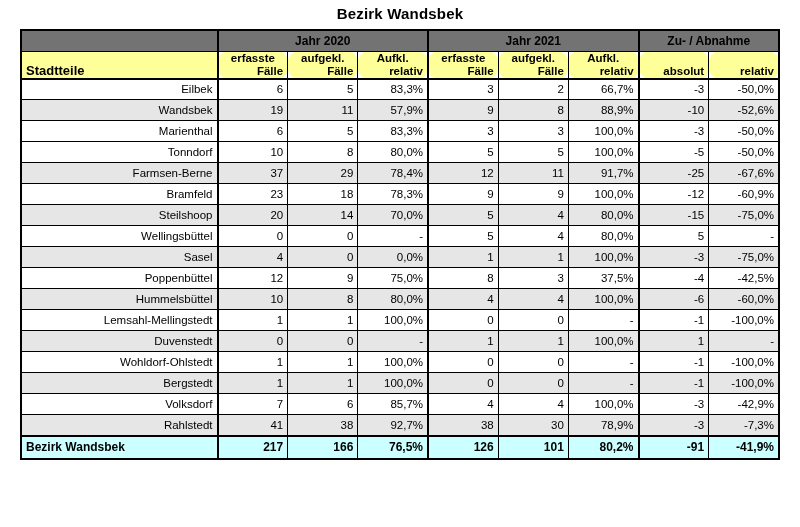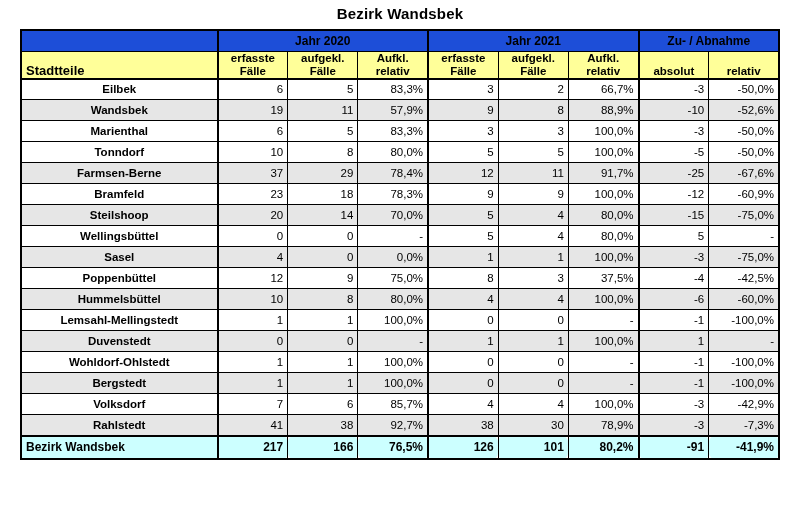--- a/index.html
+++ b/index.html
@@ -41,70 +41,70 @@
   table.stats td, table.stats th {
     border: 1px solid #000000;
     padding: 0 4px;
     height: 21px;
     box-sizing: border-box;
     overflow: hidden;
     white-space: nowrap;
   }
   
   .hdr-group {
-    background: #1d4ed8;
+    background: #737373;
     text-align: center;
     font-weight: bold;
     font-size: 12px;
     height: 20px;
   }
   .hdr-sub {
     background: #ffff99;
     text-align: center;
     font-weight: bold;
     font-size: 11.5px;
     vertical-align: bottom;
     height: 38px;
     line-height: 13px;
     padding-bottom: 2px;
+    border-radius: 11px;
   }
   .hdr-stadtteile {
     background: #ffff99;
     text-align: left;
     font-weight: bold;
     font-size: 13px;
     vertical-align: bottom;
     padding-bottom: 3px;
   }
   .hdr-sub .l1 { display: block; }
-  .hdr-sub .l2 { display: block; }
+  .hdr-sub .l2 { display: block; text-align: right; }
 
   
   tbody tr.odd td { background: #ffffff; }
   tbody tr.even td { background: #e6e6e6; }
   td.name {
-    text-align: center;
+    text-align: right;
     font-size: 11.5px;
-    font-weight: bold;
   }
   td.num {
     text-align: right;
     font-size: 11.5px;
     padding-right: 5px;
   }
   
   tr.total td {
     background: #ccffff;
     font-weight: bold;
     font-size: 12px;
     height: 23px;
     border-top: 2px solid #000000;
   }
   tr.total td.name { text-align: left; }
-  tr.total td.num { text-align: right; border-radius: 6px; }
+  tr.total td.num { text-align: right; }
 
   
   .sep-left { border-left: 2px solid #000000 !important; }
   .bottom-thick { border-bottom: 2px solid #000000 !important; }
 </style>
 </head>
 <body>
 
 <div class="page">
 

